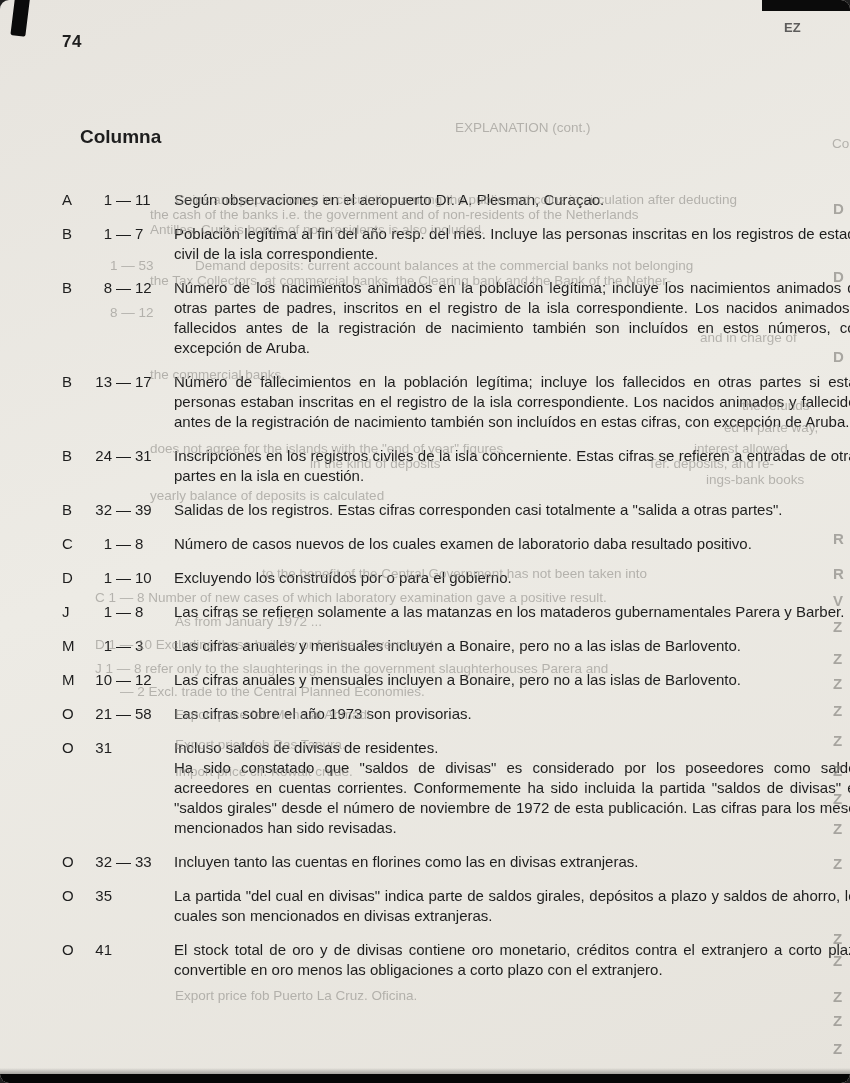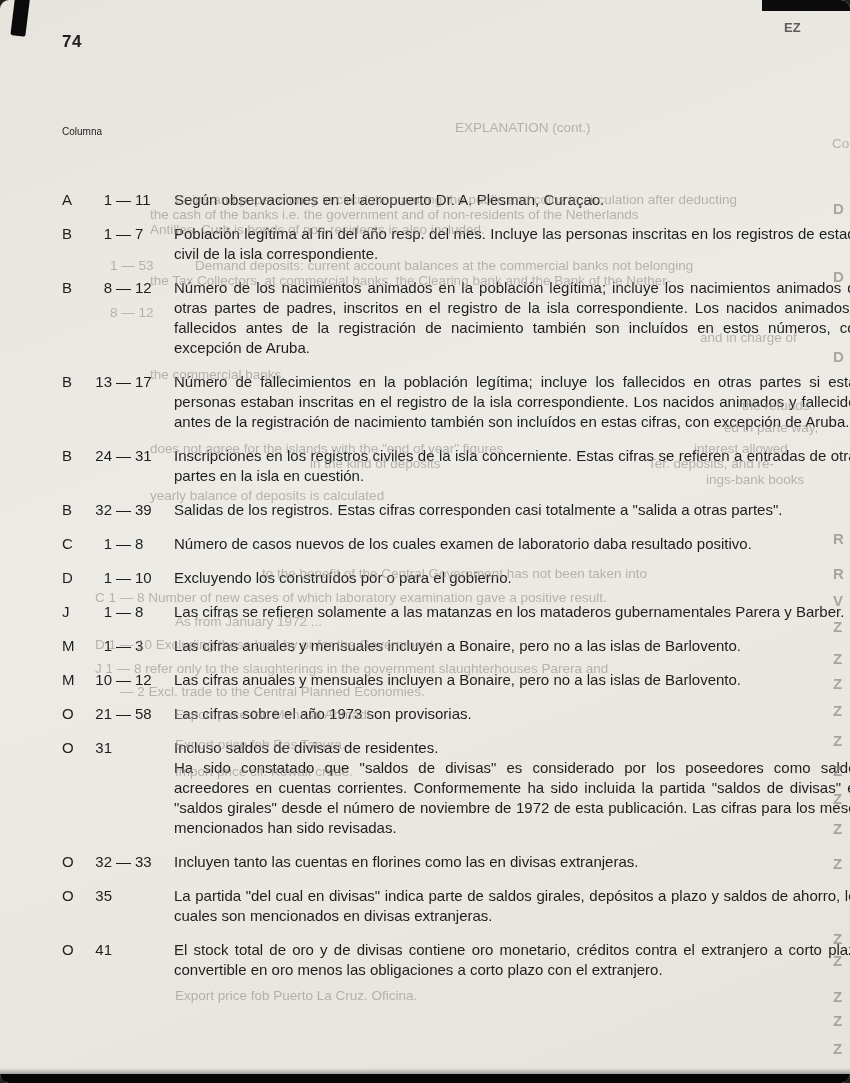--- a/index.html
+++ b/index.html
@@ -16,22 +16,22 @@
   .page-number {
     position:absolute; left:62px; top:32px;
     font-size:17px; font-weight:bold; letter-spacing:0.5px;
   }
   .doc-title {
     position:absolute; top:82px; left:0; width:100%;
     text-align:center; text-indent:50px;
     font-size:16px; font-weight:bold; letter-spacing:1.5px;
   }
   .column-header {
-    position:absolute; left:62px; top:126px;
-    font-size:10px; font-weight:normal;
+    position:absolute; left:80px; top:126px;
+    font-size:19px; font-weight:bold;
   }
   #entries {
     position:absolute; left:62px; top:190px; width:830px;
   }
   .entry { display:flex; align-items:flex-start; margin-bottom:14px; }
   .code { flex:none; width:112px; display:flex; font-size:15px; padding-top:1px; }
   .code .letter { width:26px; }
   .code .from { width:24px; text-align:right; }
   .code .dash { padding:0 4px; }
   .entry .text {

